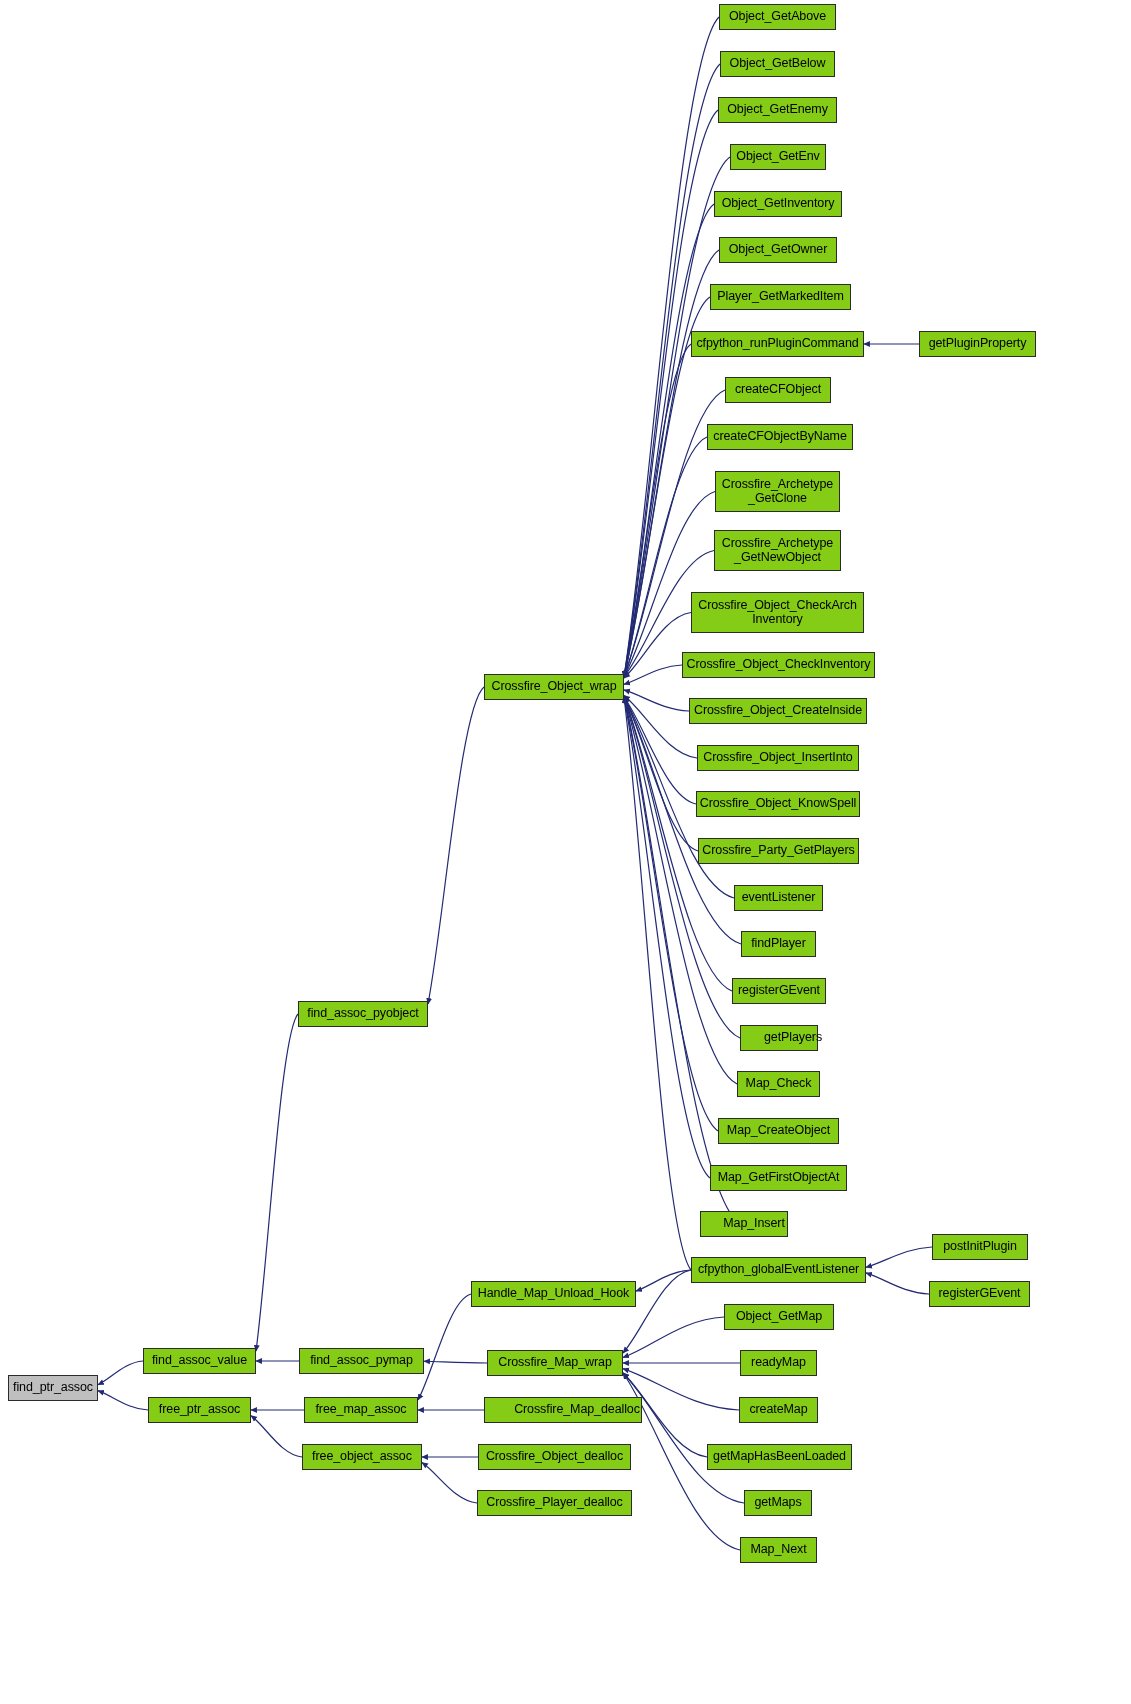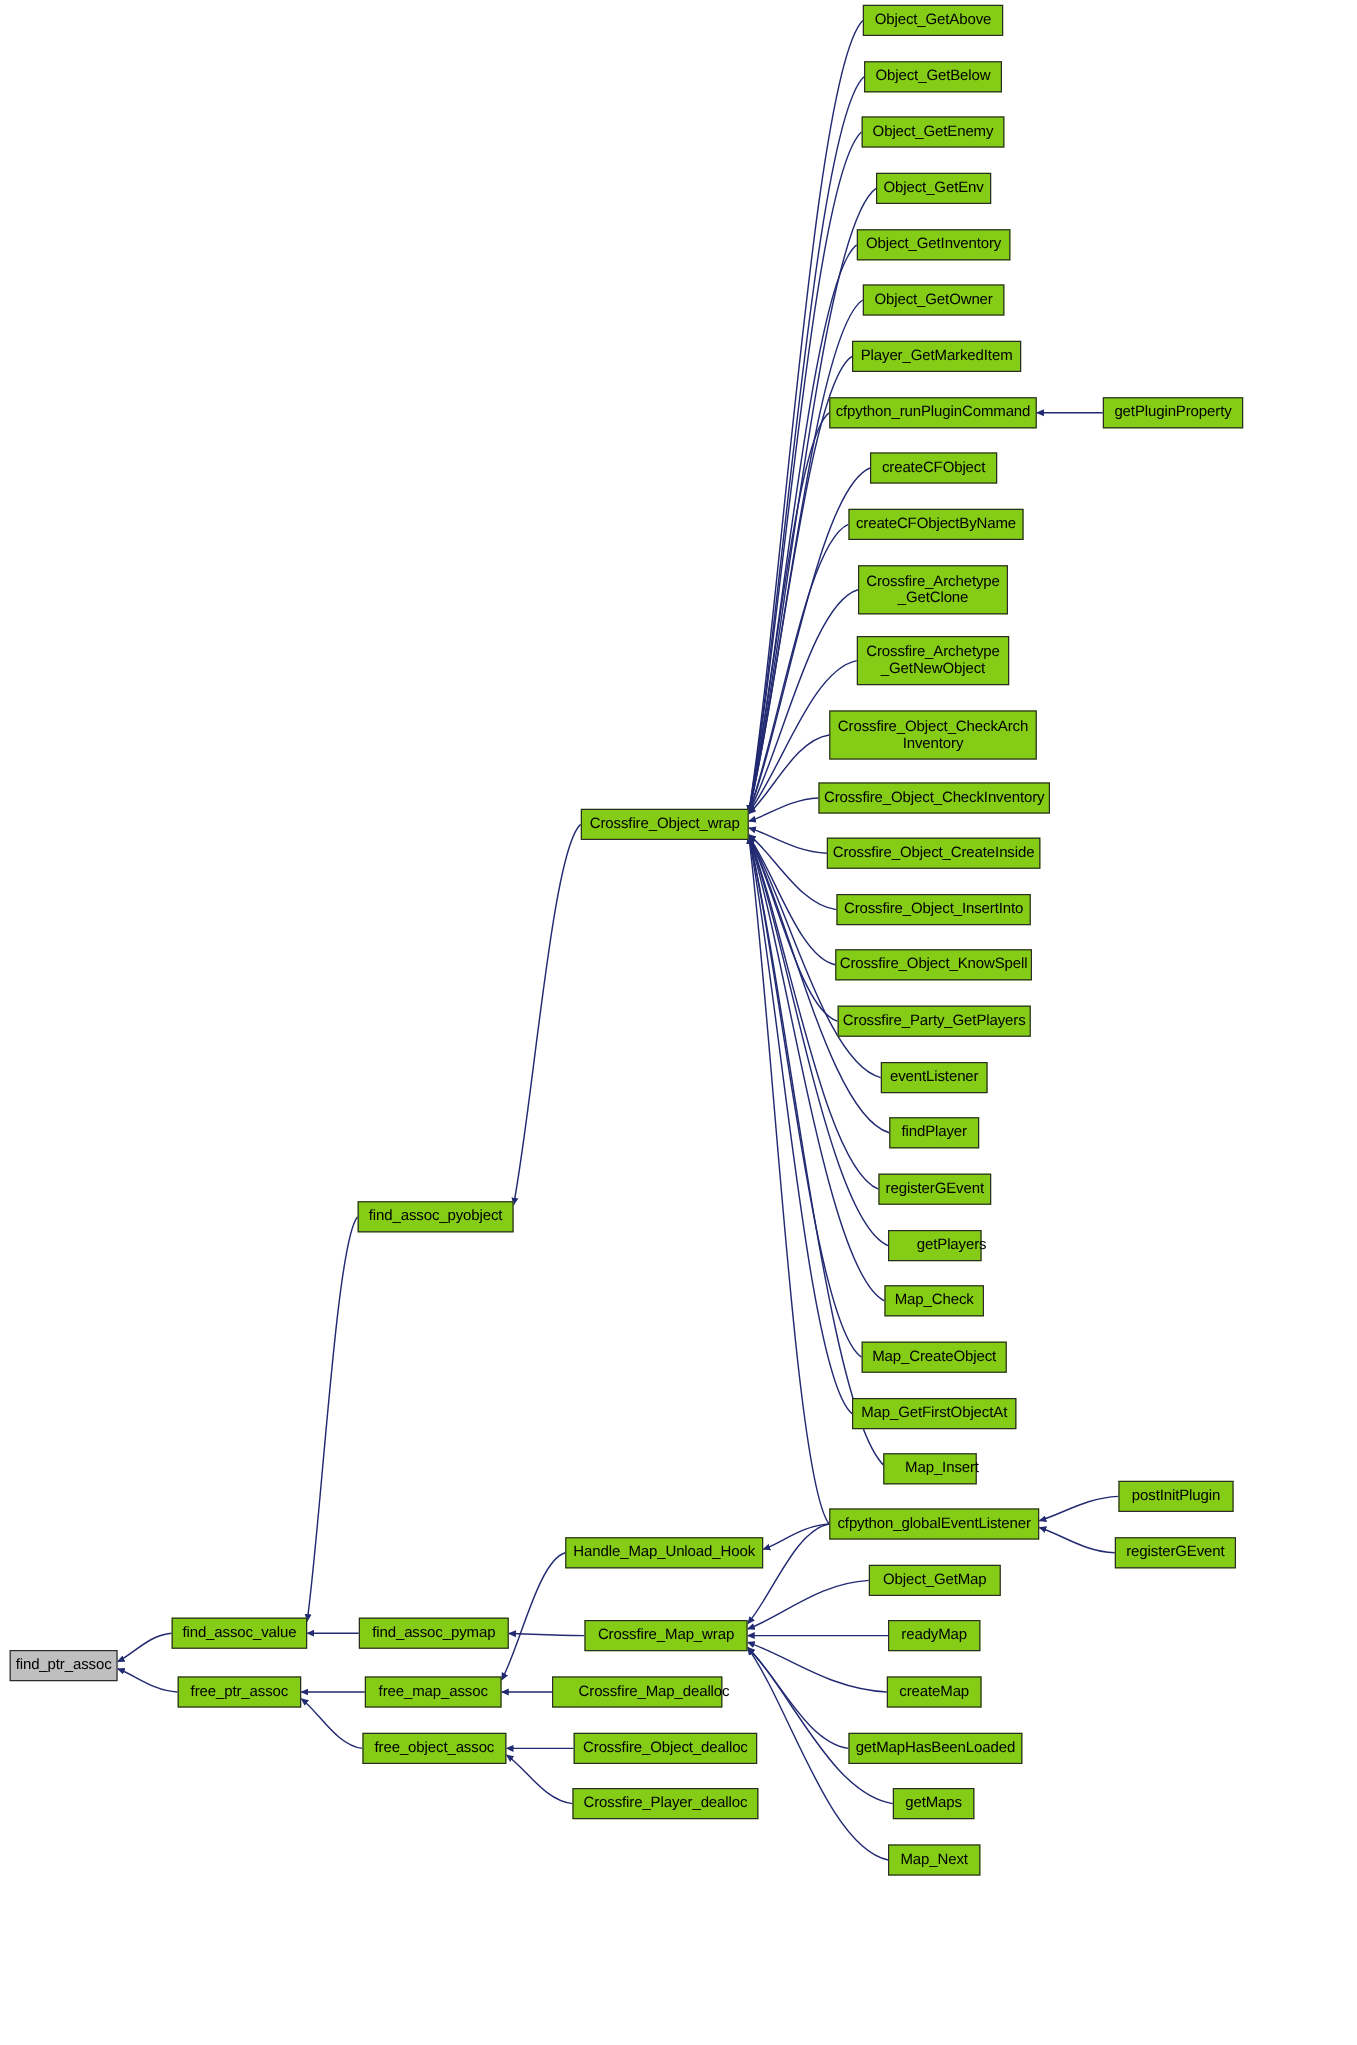--- a/index.html
+++ b/index.html
@@ -105,21 +105,21 @@
       <path d="M 691 1270 C 662.86 1235.62, 644.1 857.44, 624 697" fill="none" stroke="#222a72" stroke-width="1.2" marker-end="url(#arr)"></path>
     </svg>
 <div class="node highlight" style="left: 8px; top: 1375px; width: 90px; height: 26px;">find_ptr_assoc</div>
     <div class="node" style="left: 143px; top: 1348px; width: 113px; height: 26px;">find_assoc_value</div>
     <div class="node" style="left: 148px; top: 1397px; width: 103px; height: 26px;">free_ptr_assoc</div>
     <div class="node" style="left: 299px; top: 1348px; width: 125px; height: 26px;">find_assoc_pymap</div>
     <div class="node" style="left: 304px; top: 1397px; width: 114px; height: 26px;">free_map_assoc</div>
     <div class="node" style="left: 302px; top: 1444px; width: 120px; height: 26px;">free_object_assoc</div>
     <div class="node" style="left: 298px; top: 1001px; width: 130px; height: 26px;">find_assoc_pyobject</div>
     <div class="node" style="left: 487px; top: 1350px; width: 136px; height: 26px;">Crossfire_Map_wrap</div>
-    <div class="node" style="left: 460px; top: 1397px; width: 142px; height: 26px; padding-left: 28px;">Crossfire_Map_dealloc</div>
+    <div class="node" style="left: 484px; top: 1397px; width: 158px; height: 26px; padding-left: 28px;">Crossfire_Map_dealloc</div>
     <div class="node" style="left: 478px; top: 1444px; width: 153px; height: 26px;">Crossfire_Object_dealloc</div>
     <div class="node" style="left: 477px; top: 1490px; width: 155px; height: 26px;">Crossfire_Player_dealloc</div>
     <div class="node" style="left: 471px; top: 1281px; width: 165px; height: 26px;">Handle_Map_Unload_Hook</div>
     <div class="node" style="left: 691px; top: 1257px; width: 175px; height: 26px;">cfpython_globalEventListener</div>
     <div class="node" style="left: 932px; top: 1234px; width: 96px; height: 26px;">postInitPlugin</div>
     <div class="node" style="left: 929px; top: 1281px; width: 101px; height: 26px;">registerGEvent</div>
     <div class="node" style="left: 724px; top: 1304px; width: 110px; height: 26px;">Object_GetMap</div>
     <div class="node" style="left: 740px; top: 1350px; width: 77px; height: 26px;">readyMap</div>
     <div class="node" style="left: 739px; top: 1397px; width: 79px; height: 26px;">createMap</div>
     <div class="node" style="left: 707px; top: 1444px; width: 145px; height: 26px;">getMapHasBeenLoaded</div>
@@ -148,14 +148,14 @@
     <div class="node" style="left: 697px; top: 745px; width: 162px; height: 26px;">Crossfire_Object_InsertInto</div>
     <div class="node" style="left: 696px; top: 791px; width: 164px; height: 26px;">Crossfire_Object_KnowSpell</div>
     <div class="node" style="left: 698px; top: 838px; width: 161px; height: 26px;">Crossfire_Party_GetPlayers</div>
     <div class="node" style="left: 734px; top: 885px; width: 89px; height: 26px;">eventListener</div>
     <div class="node" style="left: 741px; top: 931px; width: 75px; height: 26px;">findPlayer</div>
     <div class="node" style="left: 732px; top: 978px; width: 94px; height: 26px;">registerGEvent</div>
     <div class="node" style="left: 740px; top: 1025px; width: 78px; height: 26px; padding-left: 28px;">getPlayers</div>
     <div class="node" style="left: 737px; top: 1071px; width: 83px; height: 26px;">Map_Check</div>
     <div class="node" style="left: 718px; top: 1118px; width: 121px; height: 26px;">Map_CreateObject</div>
     <div class="node" style="left: 710px; top: 1165px; width: 137px; height: 26px;">Map_GetFirstObjectAt</div>
-    <div class="node" style="left: 736px; top: 1211px; width: 78px; height: 26px; padding-left: 20px;">Map_Insert</div>
+    <div class="node" style="left: 700px; top: 1211px; width: 88px; height: 26px; padding-left: 20px;">Map_Insert</div>
   </div>
 
 </body></html>

